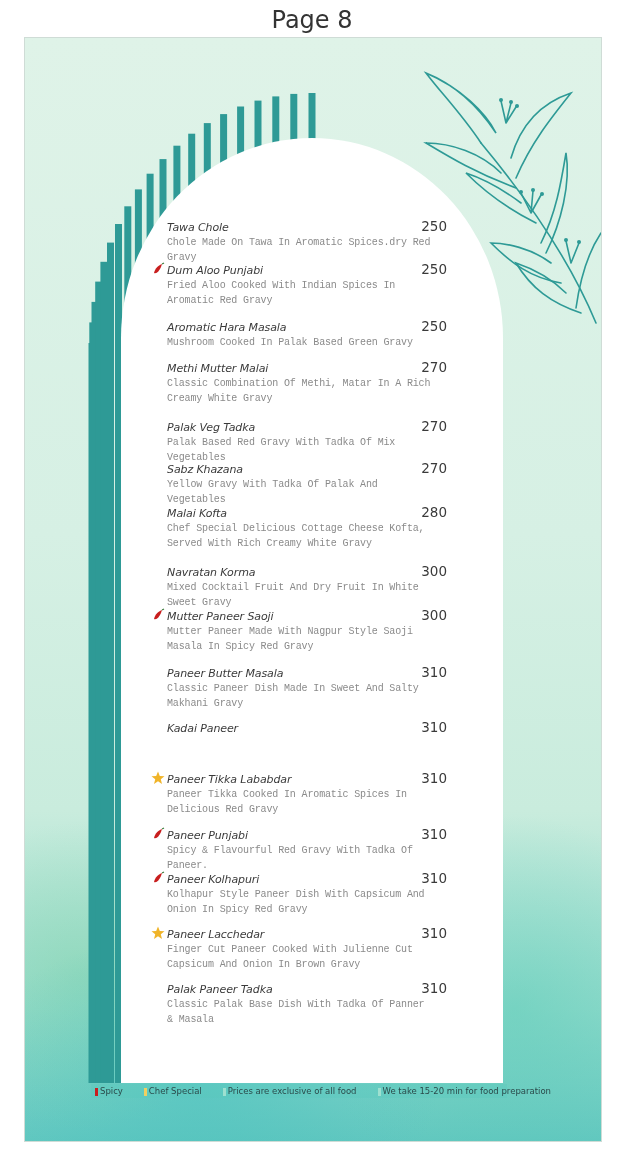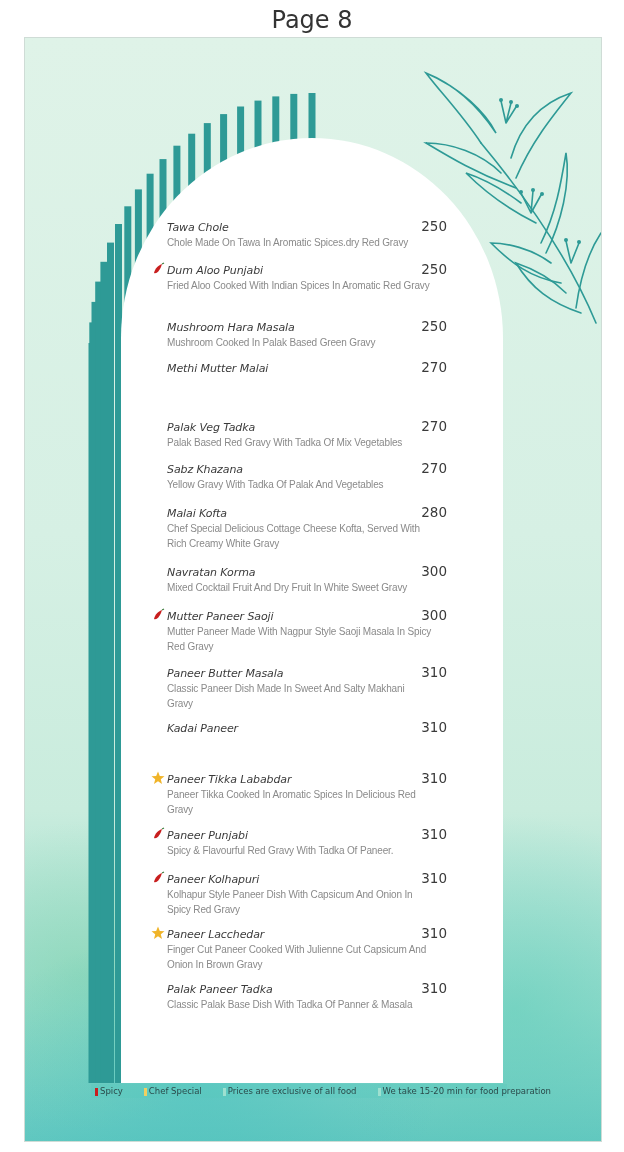--- a/index.html
+++ b/index.html
@@ -24,21 +24,21 @@
   .arch {
     position:absolute; left:96px; top:100px; width:382px; height:945px;
     background:#ffffff; border-radius:191px 191px 0 0 / 200px 200px 0 0;
   }
   .leaves { position:absolute; right:0; top:25px; }
   .items { position:absolute; left:142px; top:180px; width:280px; }
   .item { position:relative; margin-bottom:10px; }
   .item-head { display:flex; justify-content:space-between; align-items:baseline; }
   .item-name { font-size:11px; color:#3a3a3a; font-family:"DejaVu Sans", sans-serif; letter-spacing:-0.1px;font-style:italic; }
   .item-price { font-size:13.5px; color:#3a3a3a; font-family:"DejaVu Sans", sans-serif; }
-  .item-desc { font-size:10px; color:#8a8a8a; line-height:15px; margin-top:1px; width:265px; font-family:Liberation Sans, sans-serif; letter-spacing:-0.15px;}
+  .item-desc { font-size:10px; color:#8a8a8a; line-height:15px; margin-top:1px; width:265px; font-family:Liberation Mono, monospace; letter-spacing:-0.15px;}
   .marker { position:absolute; left:-16px; top:1px; width:14px; height:14px; }
   .footer {
     position:absolute; left:66px; top:1046px; width:412px; height:14px;
     background:rgba(90,200,190,0.35);
     display:flex; align-items:center; gap:21px; padding-left:4px;
     font-size:8.5px; color:#2a4a4a; font-family:"DejaVu Sans", sans-serif; white-space:nowrap;
   }
   .footer span.dot { display:inline-block; width:3px; height:8px; margin-right:2px; vertical-align:middle; }
 </style>
 </head>
@@ -115,30 +115,31 @@
           <path d="M11 2 L13 1" stroke="#3a7a3a" stroke-width="1.2"></path>
         </svg>
         <div class="item-head">
           <span class="item-name">Dum Aloo Punjabi</span>
           <span class="item-price">250</span>
         </div>
         <div class="item-desc">Fried Aloo Cooked With Indian Spices In Aromatic Red Gravy</div>
       </div>
       <div class="item" style="position: absolute; top: 100px; left: 0px; width: 280px;">
         <div class="item-head">
-          <span class="item-name">Mushroom Hara Masala</span>
+          <span class="item-name">Aromatic Hara Masala</span>
           <span class="item-price">250</span>
         </div>
         <div class="item-desc">Mushroom Cooked In Palak Based Green Gravy</div>
       </div>
       <div class="item" style="position: absolute; top: 141px; left: 0px; width: 280px;">
         <div class="item-head">
           <span class="item-name">Methi Mutter Malai</span>
           <span class="item-price">270</span>
         </div>
+        <div class="item-desc">Classic Combination Of Methi, Matar In A Rich Creamy White Gravy</div>
       </div>
       <div class="item" style="position: absolute; top: 200px; left: 0px; width: 280px;">
         <div class="item-head">
           <span class="item-name">Palak Veg Tadka</span>
           <span class="item-price">270</span>
         </div>
         <div class="item-desc">Palak Based Red Gravy With Tadka Of Mix Vegetables</div>
       </div>
       <div class="item" style="position: absolute; top: 242px; left: 0px; width: 280px;">
         <div class="item-head">

